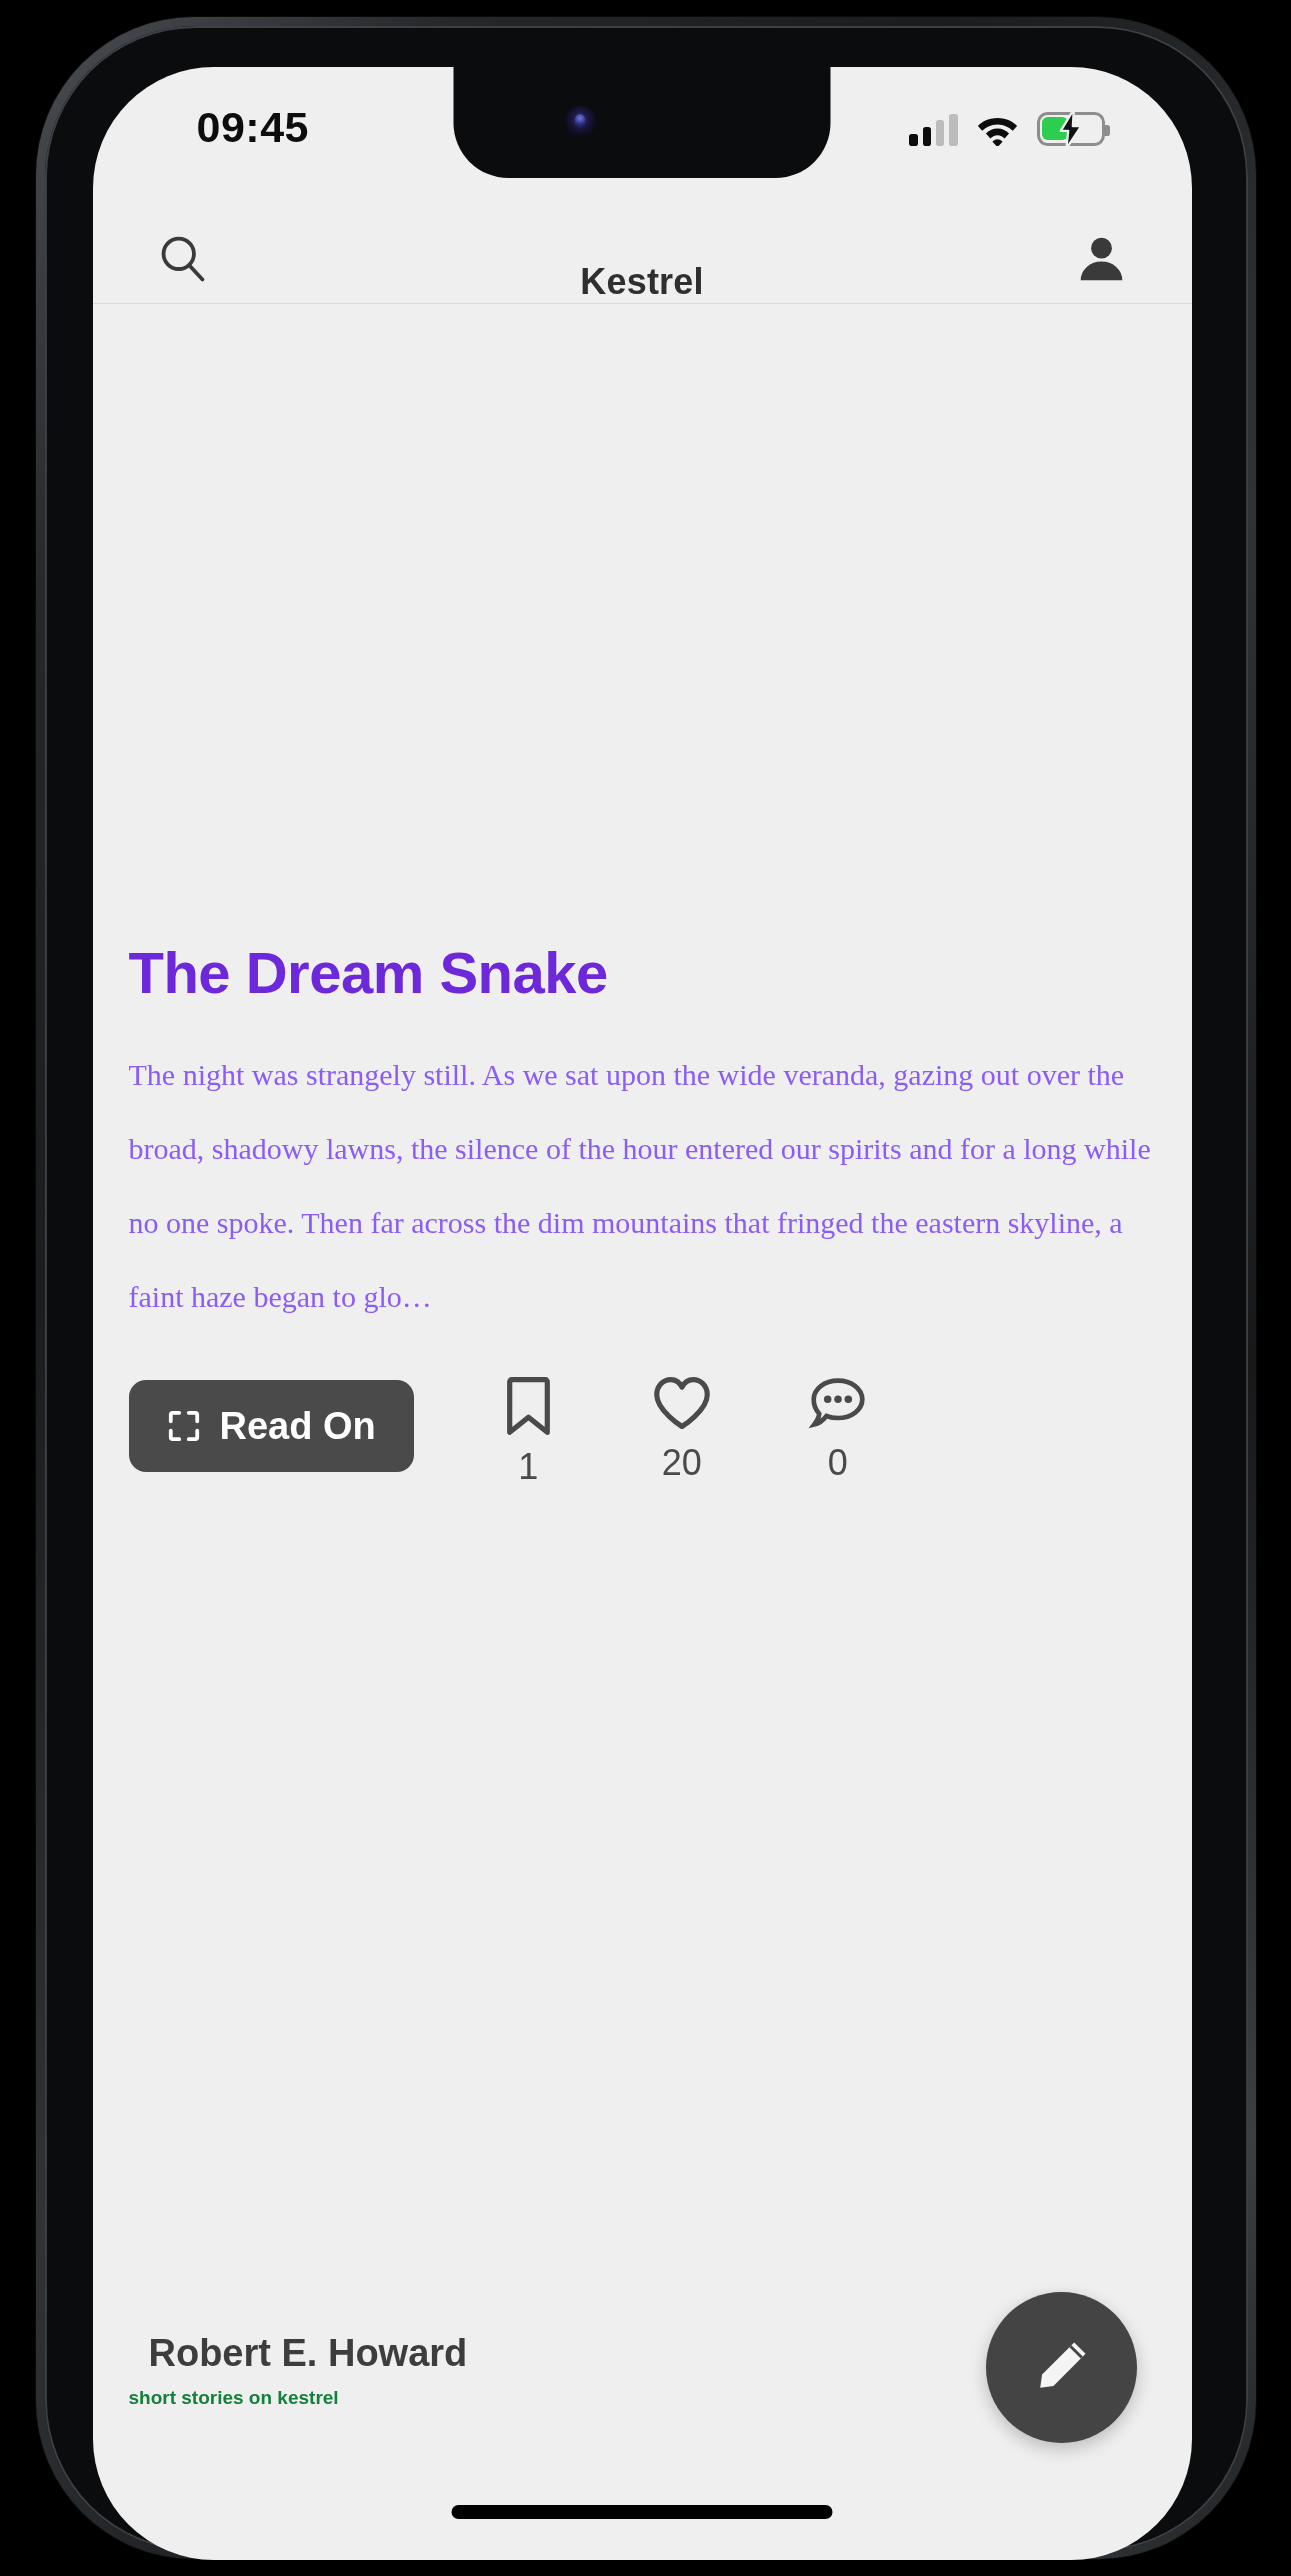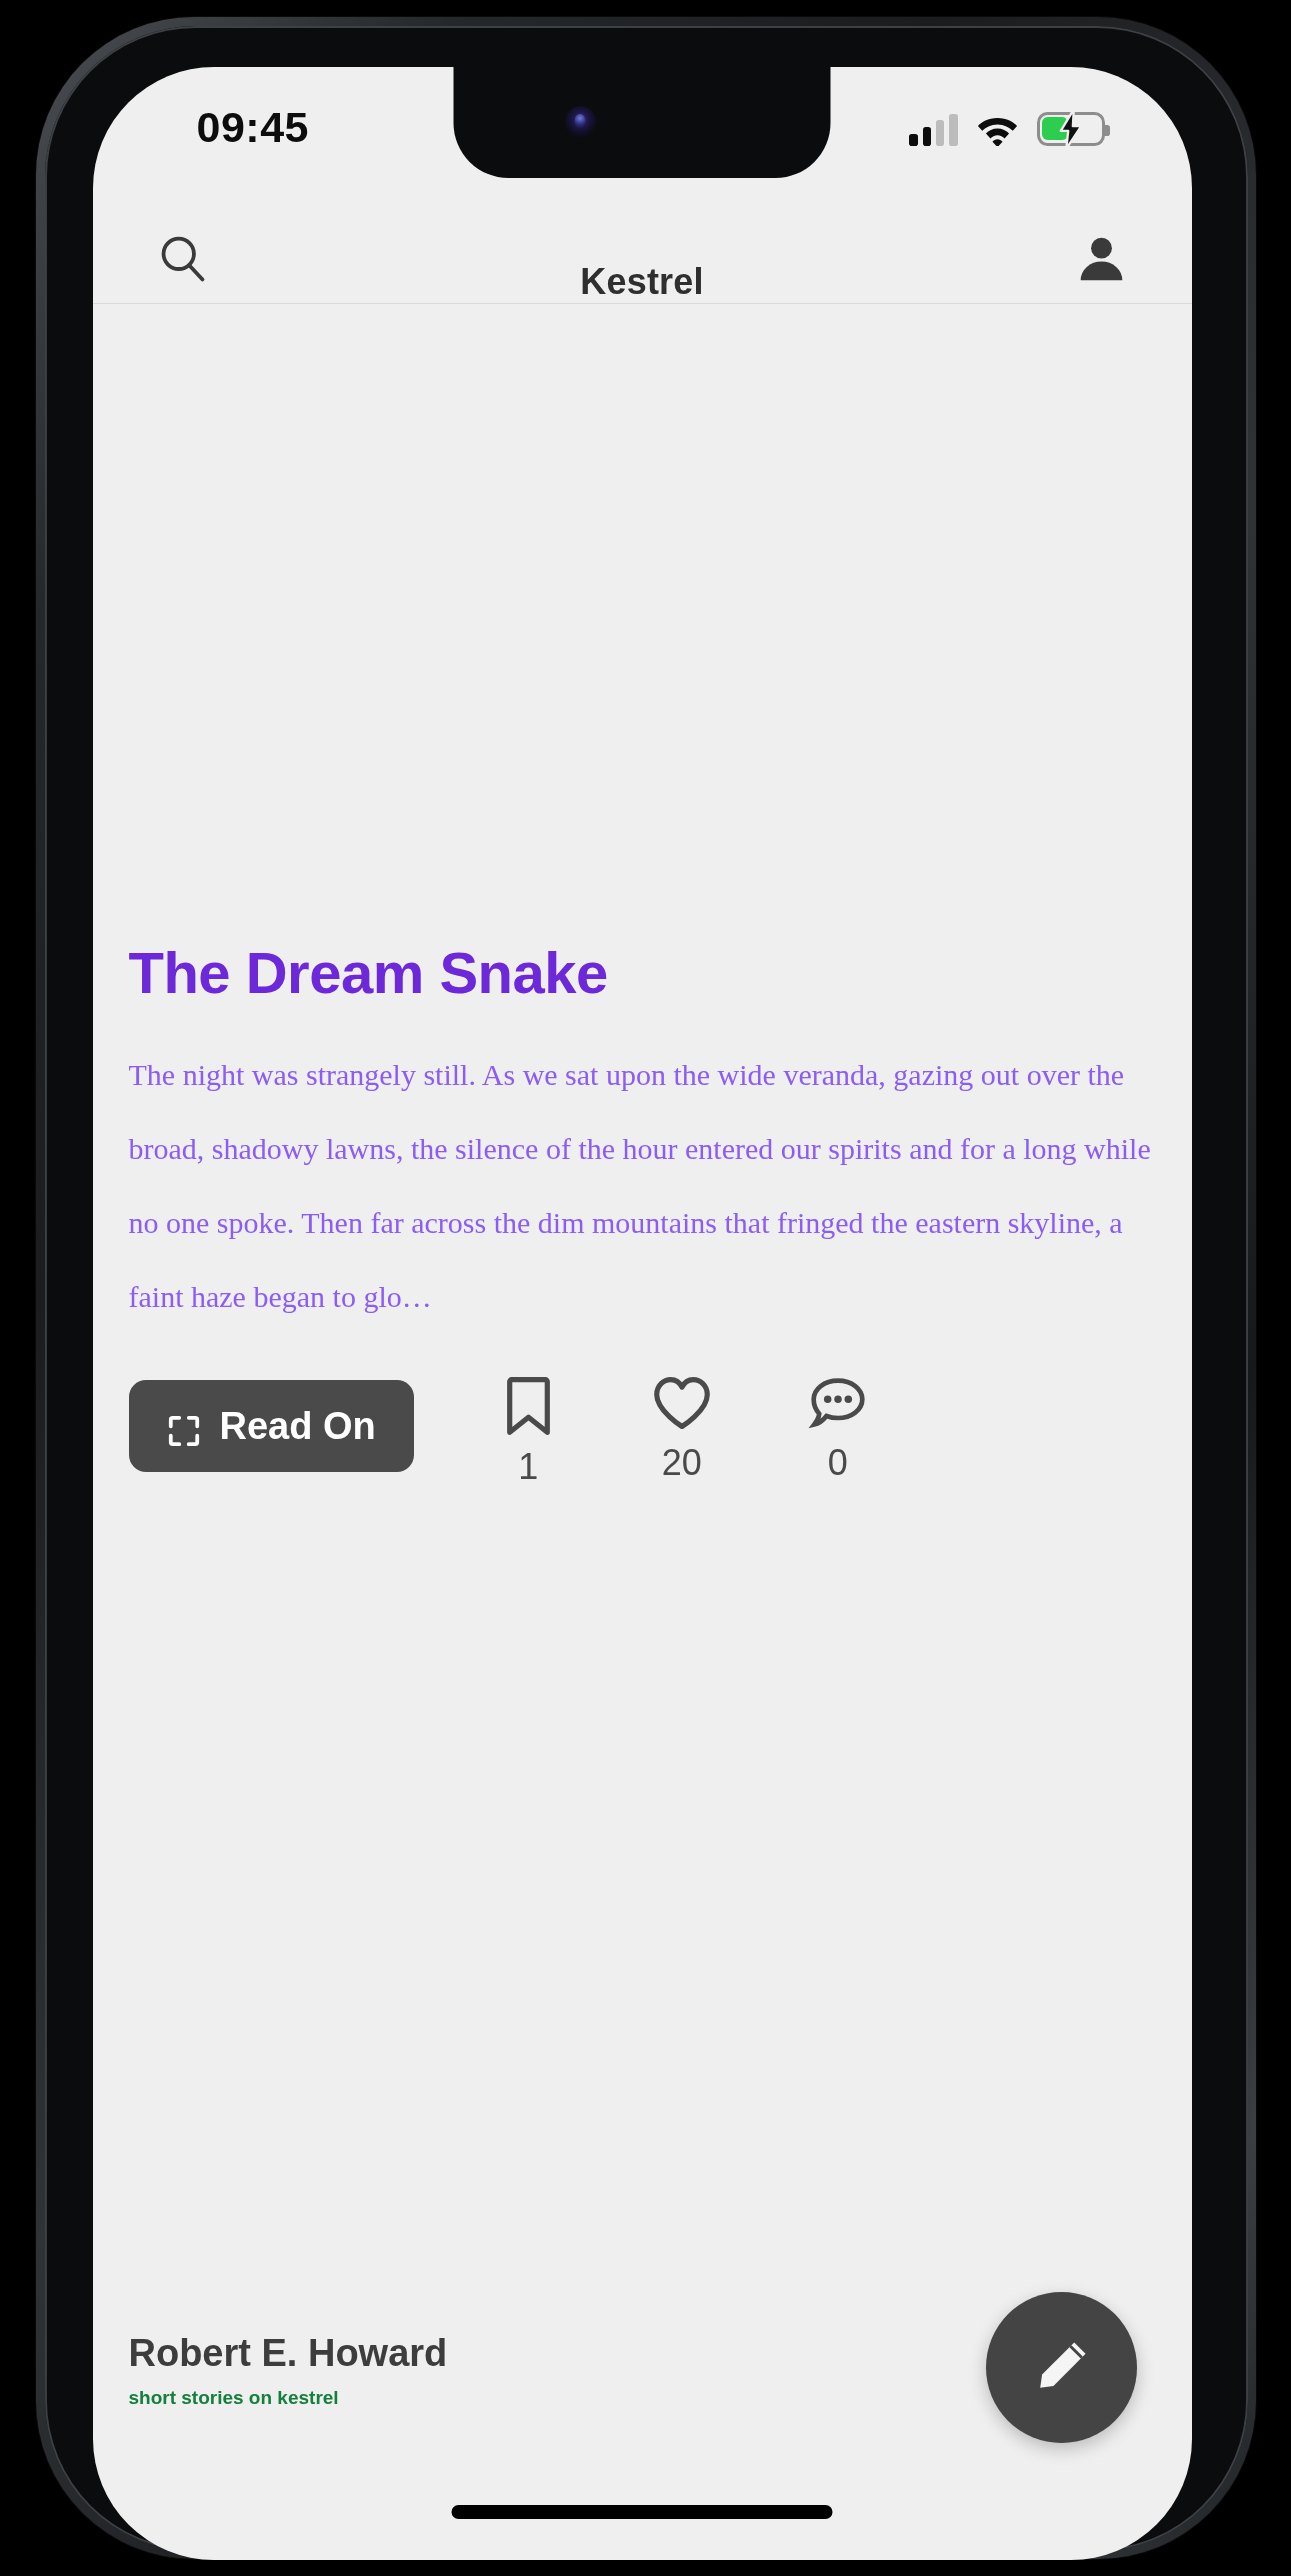--- a/index.html
+++ b/index.html
@@ -249,21 +249,21 @@
   }
 
   
   .action-row {
     display: flex;
     align-items: flex-start;
     gap: 0;
   }
   .read-on-btn {
     display: inline-flex;
-    align-items: flex-end;
+    align-items: center;
     gap: 19px;
     background: #4a4a4a;
     color: #ffffff;
     border: none;
     border-radius: 17px;
     padding: 24.5px 38px;
     font-size: 38px;
     font-weight: bold;
     font-family: "Liberation Sans", sans-serif;
     cursor: pointer;
@@ -292,20 +292,21 @@
   .footer {
     position: absolute;
     left: 36px;
     bottom: 151px;
   }
   .author-name {
     font-size: 38px;
     font-weight: bold;
     color: #3d3d3d;
     margin-bottom: 11.3px;
+    margin-left: 20px;
   }
   .author-sub {
     font-size: 19px;
     font-weight: bold;
     color: #15803d;
   }
 
   .fab {
     position: absolute;
     right: 55px;

